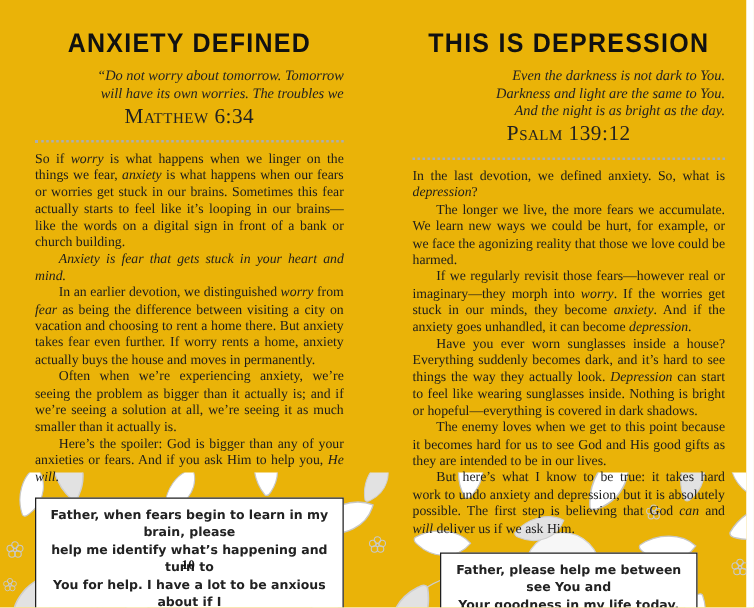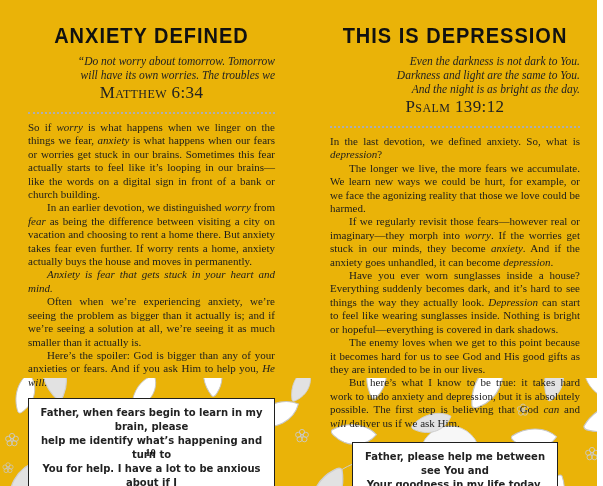--- a/index.html
+++ b/index.html
@@ -147,22 +147,22 @@
     <div class="content">
       <h1 class="chapter-title">ANXIETY DEFINED</h1>
       <div class="verse">
           <div>“Do not worry about tomorrow. Tomorrow</div>
           <div>will have its own worries. The troubles we</div>
         </div>
       <div class="reference">Matthew 6:34</div>
       <div class="divider"></div>
       <div class="body">
         <p>So if <i>worry</i> is what happens when we linger on the things we fear, <i>anxiety</i> is what happens when our fears or worries get stuck in our brains. Sometimes this fear actually starts to feel like it’s looping in our brains—like the words on a digital sign in front of a bank or church building.</p>
+        <p><i>Anxiety is fear that gets stuck in your heart and mind.</i></p>
         <p>In an earlier devotion, we distinguished <i>worry</i> from <i>fear</i> as being the difference between visiting a city on vacation and choosing to rent a home there. But anxiety takes fear even further. If worry rents a home, anxiety actually buys the house and moves in permanently.</p>
-        <p><i>Anxiety is fear that gets stuck in your heart and mind.</i></p>
         <p>Often when we’re experiencing anxiety, we’re seeing the problem as bigger than it actually is; and if we’re seeing a solution at all, we’re seeing it as much smaller than it actually is.</p>
         <p>Here’s the spoiler: God is bigger than any of your anxieties or fears. And if you ask Him to help you, <i>He will.</i></p>
       </div>
       <div class="prayer-box">
         <div>
             <div>Father, when fears begin to learn in my brain, please</div>
             <div>help me identify what’s happening and turn to</div>
             <div>You for help. I have a lot to be anxious about if I</div>
           </div>
       </div>

